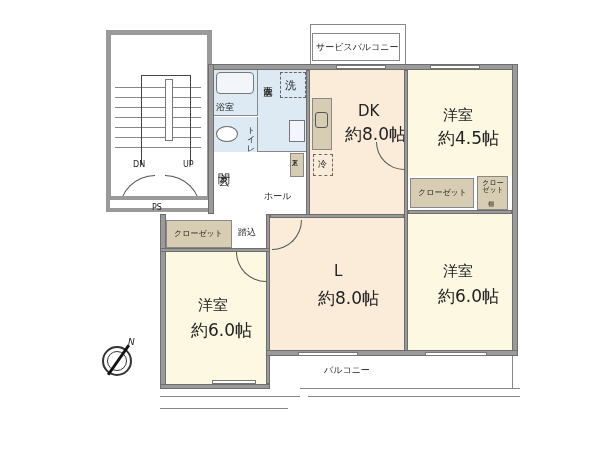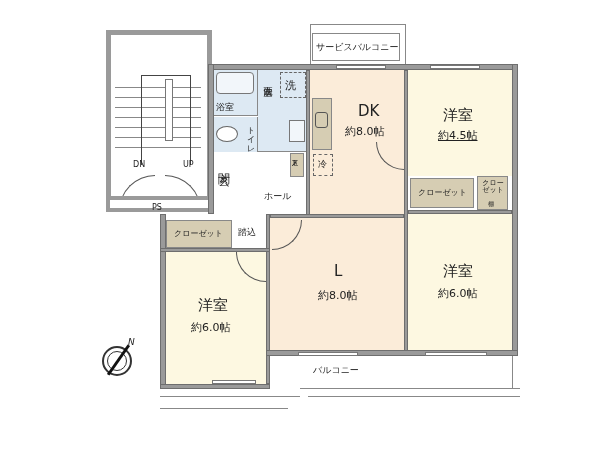--- a/index.html
+++ b/index.html
@@ -2,21 +2,21 @@
 <html><head>
 <meta charset="utf-8">
 <style>
   html,body{margin:0;padding:0;background:#ffffff;}
   body{width:600px;height:450px;position:relative;overflow:hidden;font-family:"DejaVu Sans",sans-serif;}
   .abs{position:absolute;box-sizing:border-box;}
   .wall{position:absolute;background:#9a9a9a;border:1px solid #6e6e6e;box-sizing:border-box;}
   .room{position:absolute;box-sizing:border-box;}
   .lbl{position:absolute;color:#222;text-align:center;white-space:nowrap;line-height:1;}
   .big{font-size:15px;}
-  .area{font-size:11px;}
+  .area{font-size:17px;}
   .sm{font-size:9px;}
   .xs{font-size:8px;}
   .vert{writing-mode:vertical-rl;}
   .win{position:absolute;background:#fff;border:1px solid #777;box-sizing:border-box;}
   .closet{position:absolute;background:#d6cdb3;border:1px solid #888;box-sizing:border-box;}
   .door-arc{position:absolute;border:1px solid #555;box-sizing:border-box;}
 </style>
 </head>
 <body>
 
@@ -77,21 +77,21 @@
 <div class="abs" style="left:313px;top:154px;width:20px;height:22px;border:1px dashed #666;"></div>
 <span class="lbl sm" style="left:318px;top:160px;">冷</span>
 <span class="lbl big" style="left:358px;top:104px;">DK</span>
 <span class="lbl area" style="left:345px;top:126px;">約8.0帖</span>
 <div class="door-arc" style="left:376px;top:142px;width:28px;height:28px;border-radius:0 0 0 100%;border-top:none;border-right:none;"></div>
 
 <div class="wall" style="left:404px;top:70px;width:4px;height:286px;"></div>
 
 <div class="room" style="left:408px;top:70px;width:104px;height:106px;background:#fdf8e1;"></div>
 <span class="lbl big" style="left:443px;top:108px;">洋室</span>
-<span class="lbl area" style="left:438px;top:130px;text-decoration:underline;">約4.5帖</span>
+<span class="lbl area" style="left:438px;top:130px;">約4.5帖</span>
 
 <div class="closet" style="left:410px;top:178px;width:64px;height:30px;"></div>
 <span class="lbl xs" style="left:418px;top:189px;">クローゼット</span>
 <div class="closet" style="left:477px;top:176px;width:31px;height:34px;"></div>
 <span class="lbl xs" style="left:479px;top:180px;width:28px;white-space:normal;font-size:7px;">クローゼット</span>
 <span class="lbl xs" style="left:488px;top:201px;font-size:6px;">棚</span>
 <div class="wall" style="left:408px;top:210px;width:104px;height:4px;"></div>
 
 <div class="room" style="left:408px;top:214px;width:104px;height:136px;background:#fdf8e1;"></div>
 <span class="lbl big" style="left:443px;top:264px;">洋室</span>
@@ -124,19 +124,19 @@
 <div class="win" style="left:336px;top:65px;width:50px;height:4px;"></div>
 <div class="win" style="left:430px;top:65px;width:50px;height:4px;"></div>
 
 <div class="abs" style="left:160px;top:356px;width:360px;height:60px;">
   <div class="abs" style="left:0;top:40px;width:140px;height:1px;background:#888;"></div>
   <div class="abs" style="left:0;top:52px;width:128px;height:1px;background:#888;"></div>
   <div class="abs" style="left:140px;top:32px;width:220px;height:1px;background:#888;"></div>
   <div class="abs" style="left:148px;top:40px;width:212px;height:1px;background:#888;"></div>
   <div class="abs" style="left:352px;top:0;width:1px;height:32px;background:#888;"></div>
 </div>
-<span class="lbl sm" style="left:313px;top:366px;">バルコニー</span>
+<span class="lbl sm" style="left:324px;top:366px;">バルコニー</span>
 
 <div class="abs" style="left:102px;top:346px;width:30px;height:30px;border:2px solid #333;border-radius:50%;">
   <div class="abs" style="left:3px;top:3px;width:20px;height:20px;border:1px solid #333;border-radius:50%;"></div>
   <div class="abs" style="left:13px;top:-6px;width:3px;height:36px;background:#111;transform:rotate(35deg);"></div>
 </div>
 <span class="lbl sm" style="left:128px;top:338px;font-style:italic;">N</span>
 
 </body></html>

